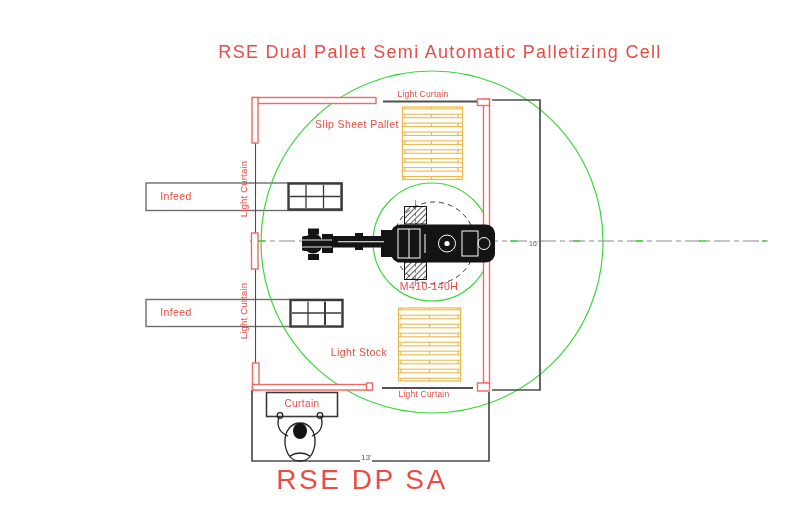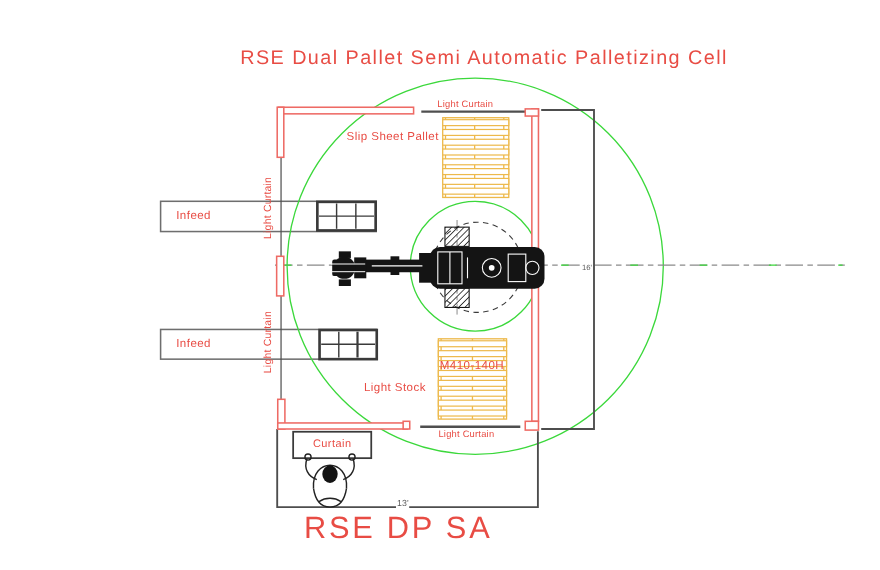--- a/index.html
+++ b/index.html
@@ -185,19 +185,19 @@
   <div class="lbl small center" style="left:297px;top:118px;width:120px;text-align:center;">Slip Sheet Pallet</div>
 
   <div class="lbl small center" style="left:299px;top:346px;width:120px;">Light Stock</div>
 
   <div class="lbl small center" style="left:151px;top:190px;width:50px;">Infeed</div>
 
   <div class="lbl small center" style="left:151px;top:306px;width:50px;">Infeed</div>
 
   <div class="lbl small center" style="left:267px;top:398px;width:70px;font-size:10px;">Curtain</div>
 
-  <div class="lbl small center" style="left:369px;top:280px;width:120px;margin-top:46px;">M410-140H</div>
+  <div class="lbl small center" style="left:369px;top:280px;width:120px;">M410-140H</div>
 
   <div class="dim center" style="left:360px;top:453px;text-align:left;">13'</div>
 
   <div class="dim" style="left:528px;top:240px;font-size:7px;">16'</div>
 
 </div>
 
 </body></html>

